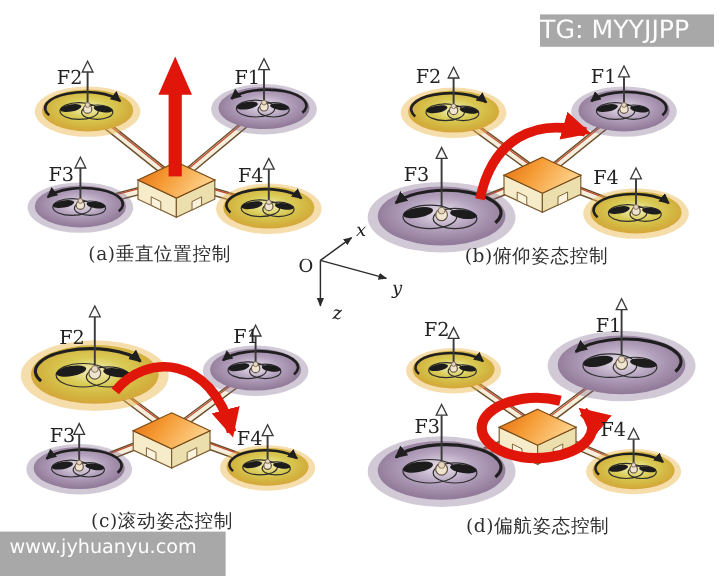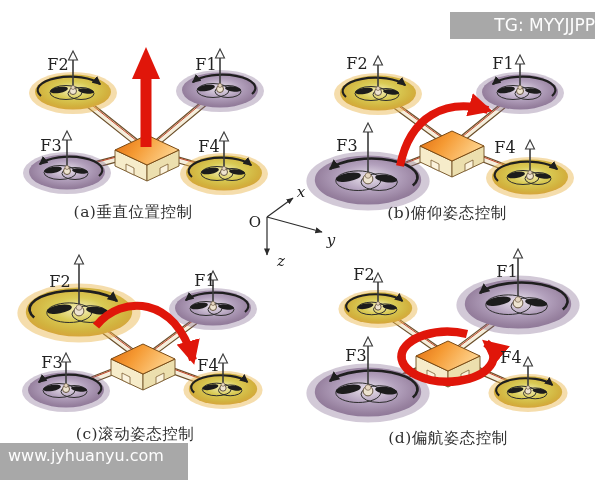--- a/index.html
+++ b/index.html
@@ -5,21 +5,21 @@
   html,body{margin:0;padding:0;background:#ffffff;}
   .stage{position:relative;width:600px;height:480px;background:#ffffff;overflow:hidden;
          font-family:"DejaVu Serif","Liberation Serif",serif;}
   .stage svg{position:absolute;left:0;top:0;}
   .flabel{font-size:16px;fill:#222;}
   .caption{font-size:15.5px;fill:#2f2f2f;letter-spacing:0.5px;}
   .axis-label{font-size:15px;font-style:italic;fill:#222;}
   .axis-o{font-size:15px;fill:#222;}
   .overlay{position:absolute;background:#a8a8a8;color:#fdfdfd;
            font-family:"DejaVu Sans","Liberation Sans",sans-serif;box-sizing:border-box;}
-  #tag{left:450px;top:12px;width:145px;height:27px;line-height:27px;font-size:17px;text-align:right;}
+  #tag{left:450px;top:12px;width:145px;height:27px;line-height:27px;font-size:21px;text-align:left;}
   #wm{left:0;top:443px;width:188px;height:40px;line-height:25px;font-size:16px;padding-left:8px;}
 </style>
 </head>
 <body>
 
 <div class="stage">
 
   <svg width="600" height="480" viewBox="0 0 600 480">
     <defs>
       <radialGradient id="gY" cx="50%" cy="45%" r="60%">

